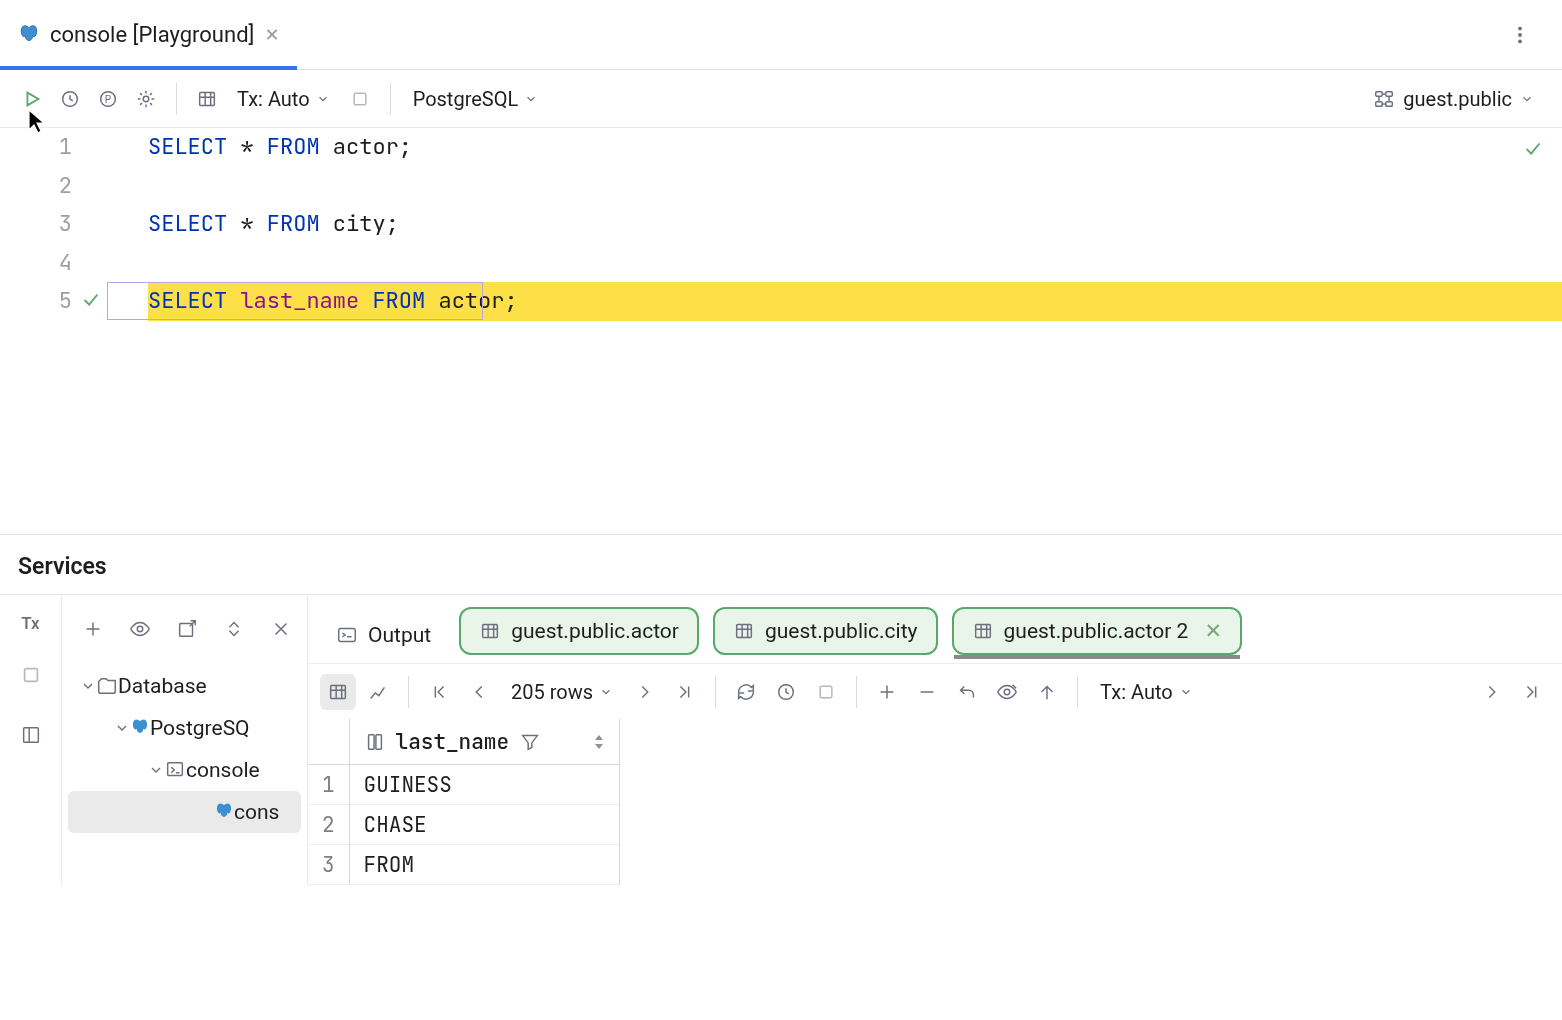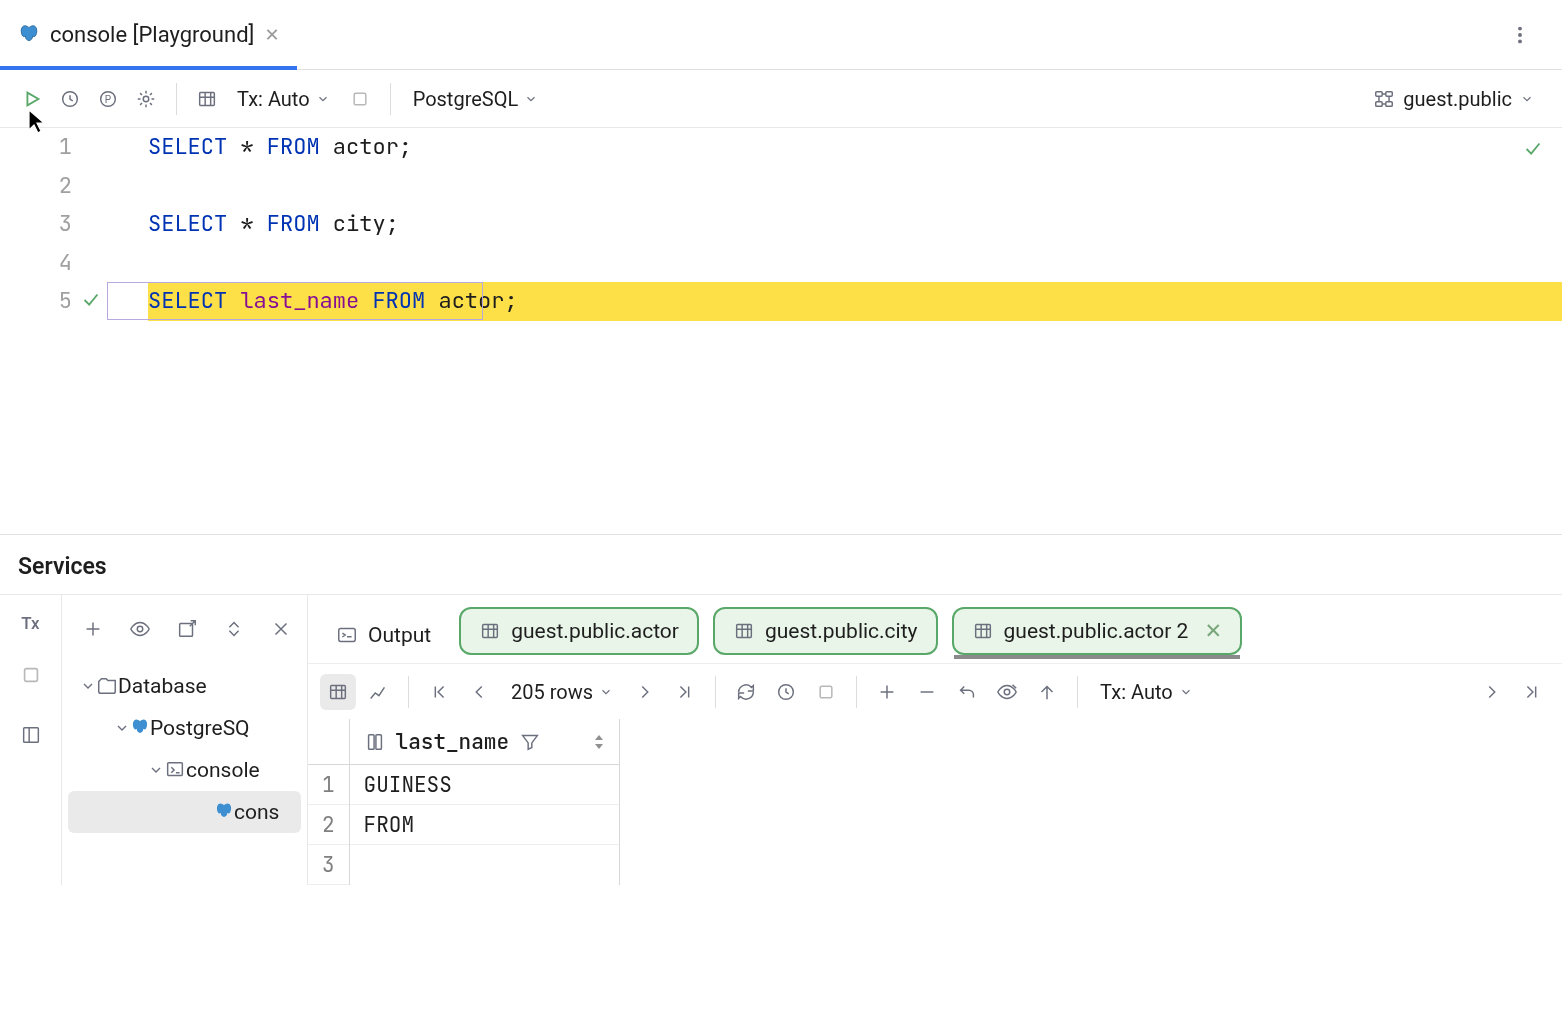--- a/index.html
+++ b/index.html
@@ -655,18 +655,19 @@
             <svg class="ico-s" width="16" height="16" viewBox="0 0 24 24">
                 <path d="M4 5h16l-6 8v5l-4 2v-7L4 5z"></path>
               </svg>
             <span style="flex:1"></span>
             <svg width="12" height="16" viewBox="0 0 12 16" fill="#909090">
                 <polygon points="6,1 10,6 2,6"></polygon>
                 <polygon points="6,15 10,10 2,10"></polygon>
               </svg>
           </div>
         <div class="rt-c">GUINESS</div>
+            <div class="rt-c">CHASE</div>
             <div class="rt-c">FROM</div>
           </div>
       </div>
     </div>
   </div>
 </div>
 
 </body></html>

